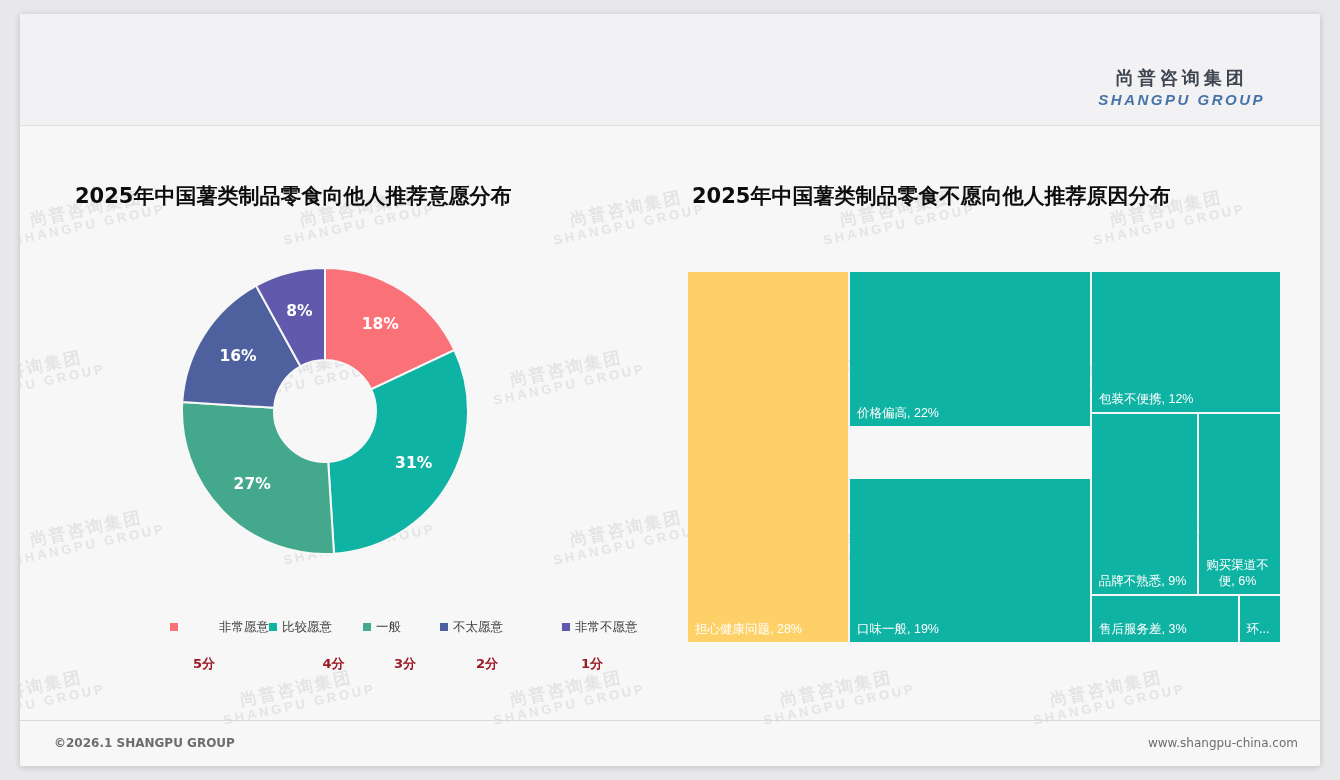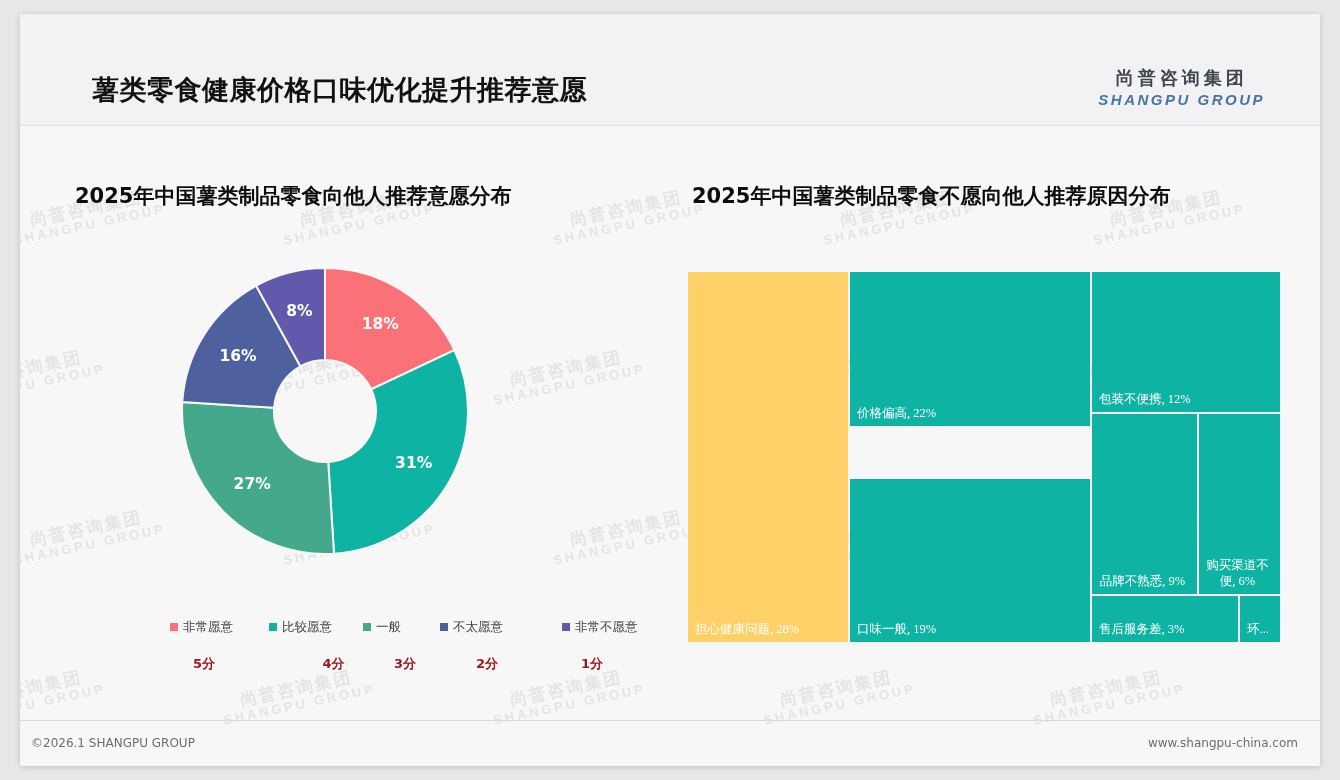--- a/index.html
+++ b/index.html
@@ -110,42 +110,42 @@
 
   
   .treemap {
     position: absolute; left: 668px; top: 258px;
     width: 592px; height: 370px; z-index: 6;
   }
   .tm-cell { position: absolute; overflow: hidden; }
   .tm-lbl {
     position: absolute; left: 7px; bottom: 5px; right: 4px;
     color: #fff; font-size: 12.5px; line-height: 1.28;
-    font-family: Liberation Serif, serif;
+    font-family: Liberation Sans, sans-serif;
   }
   .tm-lbl.ctr { text-align: center; left: 0; }
 
   
   .sample-note {
     position: absolute; left: 112px; top: 681px;
     font-size: 12.5px; color: #5b5b5b; z-index: 6;
     font-family: "DejaVu Sans", "Liberation Sans", sans-serif;
   }
   .footer {
     position: absolute; left: 0; bottom: 0;
     width: 100%; height: 46px;
     border-top: 1px solid #d9d9dc;
     z-index: 6;
   }
   .foot-l, .foot-r {
     position: absolute; top: 15px;
     font-size: 12px; color: #6d6d6d;
     font-family: "DejaVu Sans", "Liberation Sans", sans-serif;
   }
-  .foot-l { left: 11px; }
+  .foot-l { left: 34px; font-weight: bold; }
   .foot-r { right: 22px; }
 </style>
 </head>
 <body>
 
 <div class="slide">
 
   <div class="watermark" id="wm-layer">
       <div class="wm" style="left: -70px; top: 25px;">
         <span class="cn">尚普咨询集团</span>
@@ -243,21 +243,20 @@
         <span class="cn">尚普咨询集团</span>
         <span class="en">SHANGPU GROUP</span>
       </div>
       <div class="wm" style="left: 1010px; top: 665px;">
         <span class="cn">尚普咨询集团</span>
         <span class="en">SHANGPU GROUP</span>
       </div>
     </div>
 
   <div class="header">
-    <div class="main-title">薯类零食健康价格口味优化提升推荐意愿</div>
     <div class="logo">
       <div class="logo-cn">尚普咨询集团</div>
       <div class="logo-en">SHANGPU GROUP</div>
     </div>
   </div>
 
   <div class="panel-title" id="title-left">2025年中国薯类制品零食向他人推荐意愿分布</div>
   <div class="panel-title" id="title-right">2025年中国薯类制品零食不愿向他人推荐原因分布</div>
 
   <div class="donut-wrap">
@@ -269,21 +268,21 @@
         <path d="M153.97904429269184,287.71782216524286 A143,143 0 0 1 2.2821778347571637,136.0209557073082 L94.10063685015815,141.79768350400502 A51,51 0 0 0 148.20231649599498,195.89936314984186 Z" fill="#44A98C" stroke="#f7f7f8" stroke-width="2"></path>
         <text x="72.16800153778561" y="222.83199846221441" text-anchor="middle" class="slice-label">27%</text>
         <path d="M2.2821778347571637,136.0209557073082 A143,143 0 0 1 76.1092246034546,19.68814475372757 L120.43056262081248,100.30835931776298 A51,51 0 0 0 94.10063685015815,141.79768350400502 Z" fill="#4E619E" stroke="#f7f7f8" stroke-width="2"></path>
         <text x="58.03422367329243" y="94.80984011716336" text-anchor="middle" class="slice-label">16%</text>
         <path d="M76.1092246034546,19.68814475372757 A143,143 0 0 1 144.99999999999997,2 L145,94 A51,51 0 0 0 120.43056262081248,100.30835931776298 Z" fill="#6059AC" stroke="#f7f7f8" stroke-width="2"></path>
         <text x="119.38494162201991" y="50.23593440375102" text-anchor="middle" class="slice-label">8%</text>
       </svg>
   </div>
 
   <div class="legend" id="donut-legend">
-      <div class="lg-item" style="width: 103px;">
+      <div class="lg-item" style="width: 103px; justify-content: space-between;">
         <span class="lg-sw" style="background: rgb(251, 113, 120);"></span>
         <span class="lg-tx">非常愿意</span>
       </div>
       <div class="lg-item" style="width: 98px;">
         <span class="lg-sw" style="background: rgb(15, 179, 164);"></span>
         <span class="lg-tx">比较愿意</span>
       </div>
       <div class="lg-item" style="width: 80px;">
         <span class="lg-sw" style="background: rgb(68, 169, 140);"></span>
         <span class="lg-tx">一般</span>

